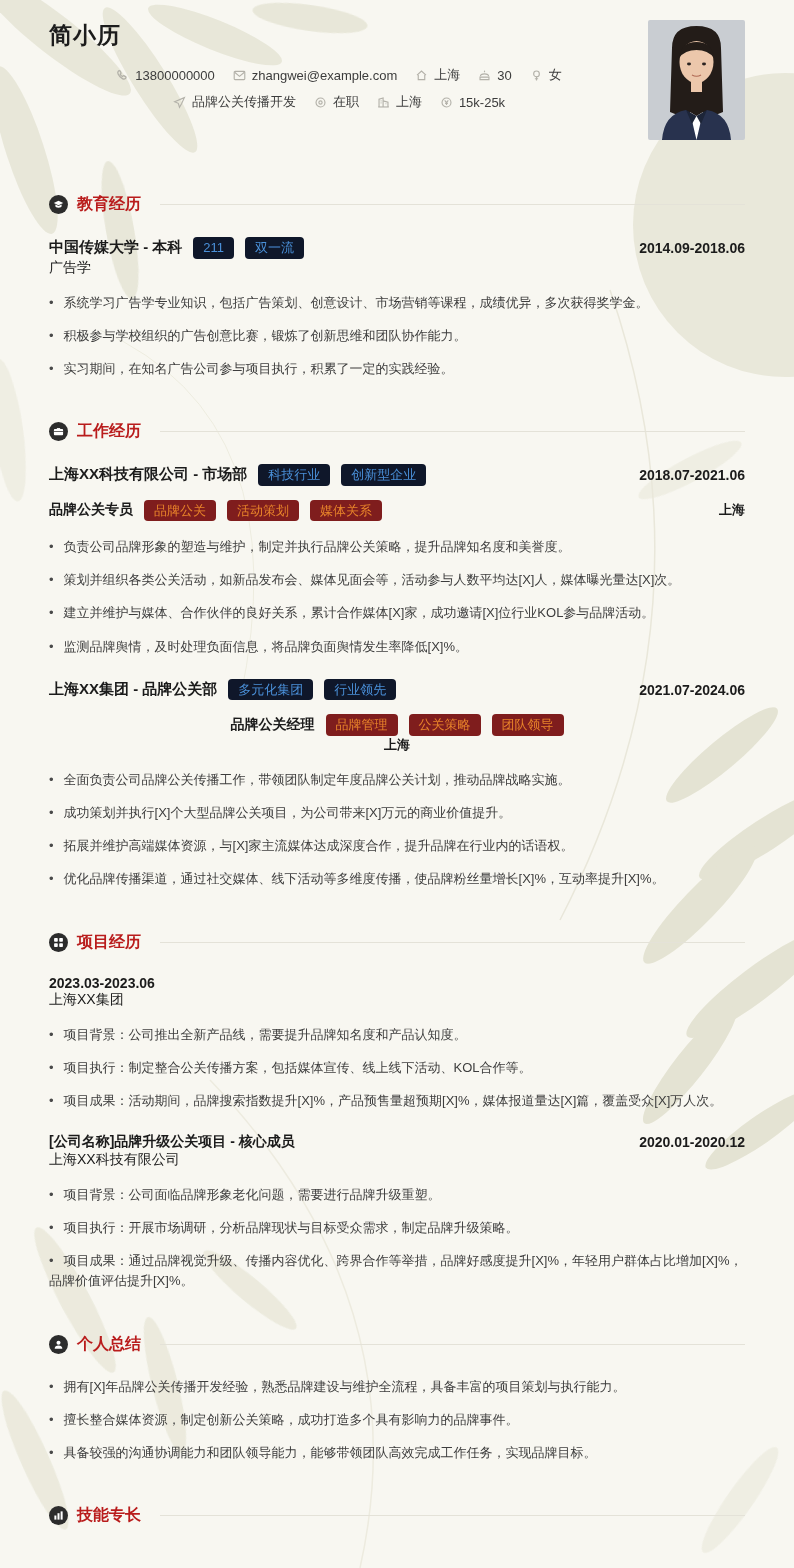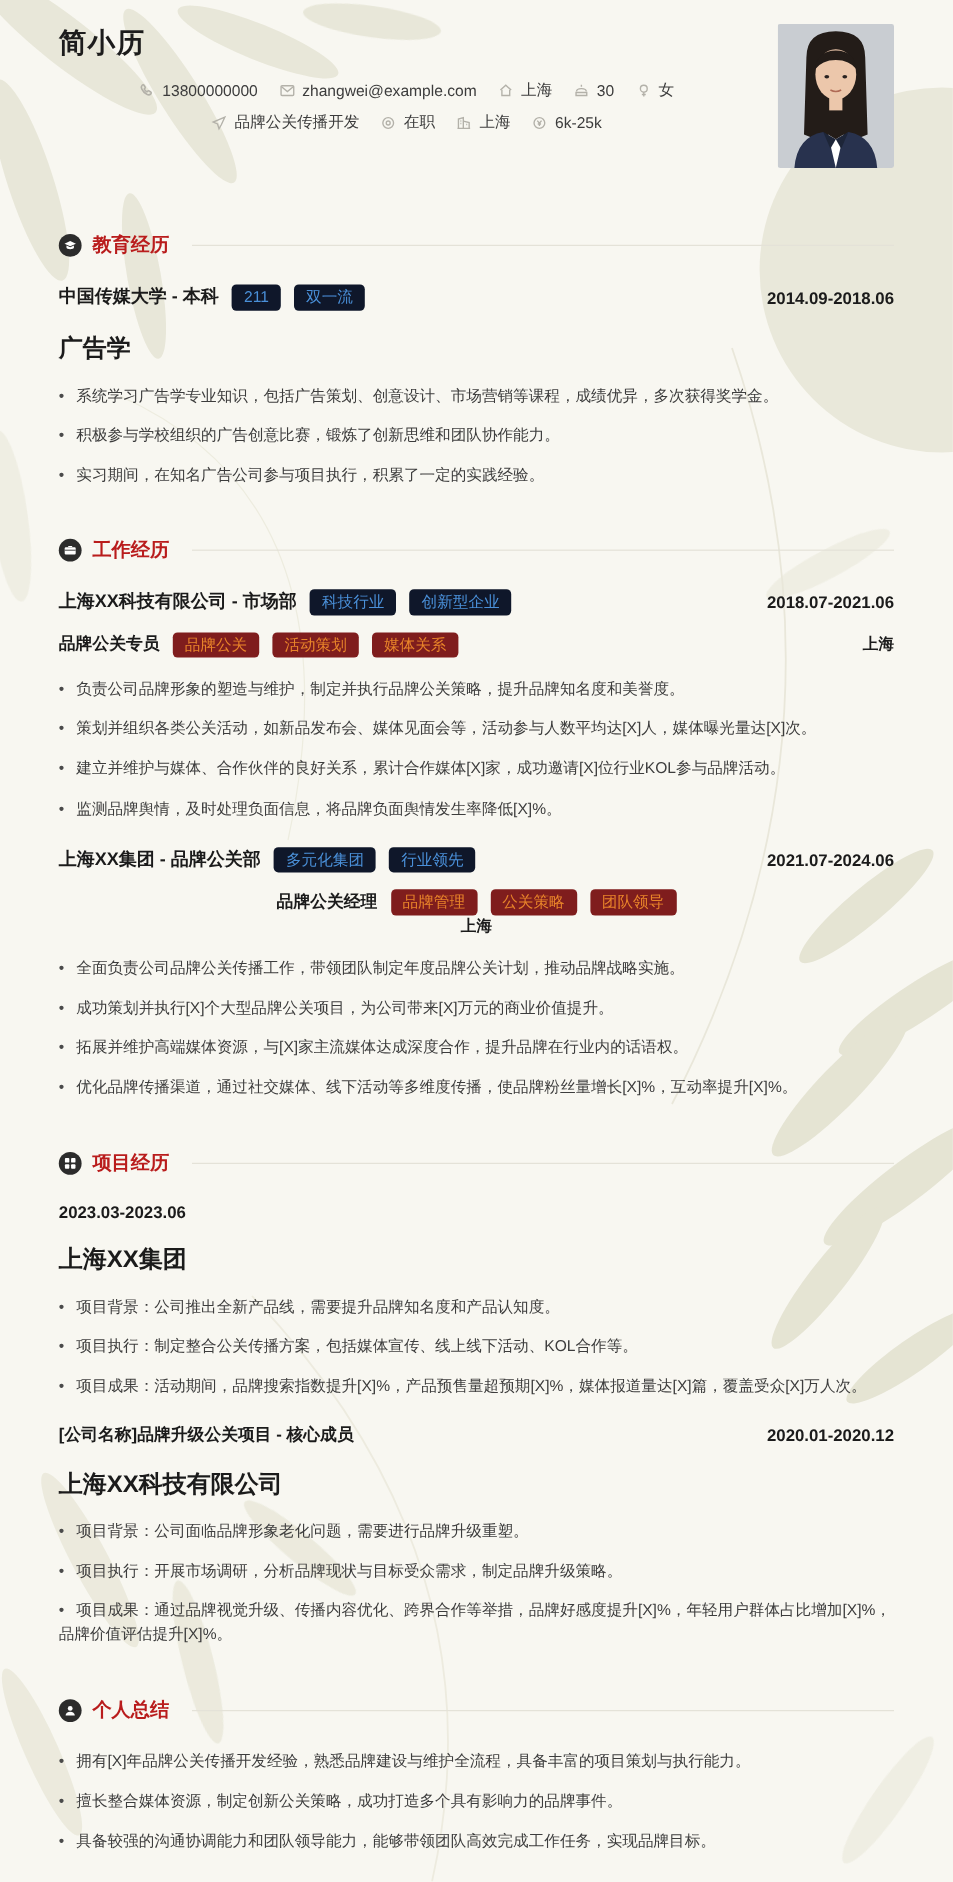--- a/index.html
+++ b/index.html
@@ -28,21 +28,21 @@
   .sec-icon { width:19px; height:19px; border-radius:50%; background:#2c2c2c; display:inline-flex; align-items:center; justify-content:center; flex:none; }
   .sec-icon svg { width:11px; height:11px; }
   .sec-title { font-size:16px; font-weight:bold; color:#b91c1c; }
   .sec-line { flex:1; height:1px; background:#e4e2d8; margin-left:10px; }
 
   .entry-head { display:flex; align-items:center; justify-content:space-between; margin-top:22px; }
   .entry-left { display:flex; align-items:center; gap:11px; flex-wrap:nowrap; }
   .entry-name { font-size:15px; font-weight:bold; color:#1b1b1b; white-space:nowrap; }
   .entry-date { font-size:14px; font-weight:bold; color:#1b1b1b; white-space:nowrap; }
   .entry-loc { font-size:13px; font-weight:bold; color:#1b1b1b; }
-  .sub-name { font-size:20px; font-weight:bold; color:#1b1b1b; margin-top:18px; }
+  .sub-name { font-size:14px; font-weight:normal; color:#1b1b1b; }
 
   .tag { display:inline-block; padding:3px 10px; border-radius:4px; font-size:13px; line-height:1.2; white-space:nowrap; }
   .tag.blue { color:#4a90d9; background:#0f172a; }
   .tag.orange { color:#e8842a; background:#7f1d1d; }
 
   .bullets { margin-top:16px; }
   .bullet { margin-top:13px; line-height:1.55; color:#3d3d3d; }
   .bullet:first-child { margin-top:0; }
   .bullet::before { content:"•"; color:#4a4a4a; margin-right:10px; }
 </style>
@@ -166,21 +166,21 @@
             </span>
           <span>上海</span>
         </span>
         <span class="contact-item">
           <span class="cicon">
               <svg viewBox="0 0 16 16" fill="none" stroke="currentColor" stroke-width="1.4">
                 <circle cx="8" cy="8" r="5.5"></circle>
                 <path d="M5.8 5.5L8 8.2l2.2-2.7M8 8.2V11M6.3 9h3.4"></path>
               </svg>
             </span>
-          <span>6k-25k</span>
+          <span>15k-25k</span>
         </span>
       </div>
     </div>
 
     <div class="photo">
       <svg width="97" height="120" viewBox="0 0 97 120" xmlns="http://www.w3.org/2000/svg">
         <rect width="97" height="120" fill="#c9cdd2"></rect>
         <path d="M24 28 Q24 6 48.5 6 Q73 6 73 28 L75 92 Q62 98 48.5 98 Q35 98 22 92 Z" fill="#231c18"></path>
         <ellipse cx="48.5" cy="42" rx="17" ry="21" fill="#ecc7ab"></ellipse>
         <path d="M31 38 Q33 22 48.5 22 Q64 22 66 38 Q60 30 48.5 30 Q37 30 31 38Z" fill="#231c18"></path>

